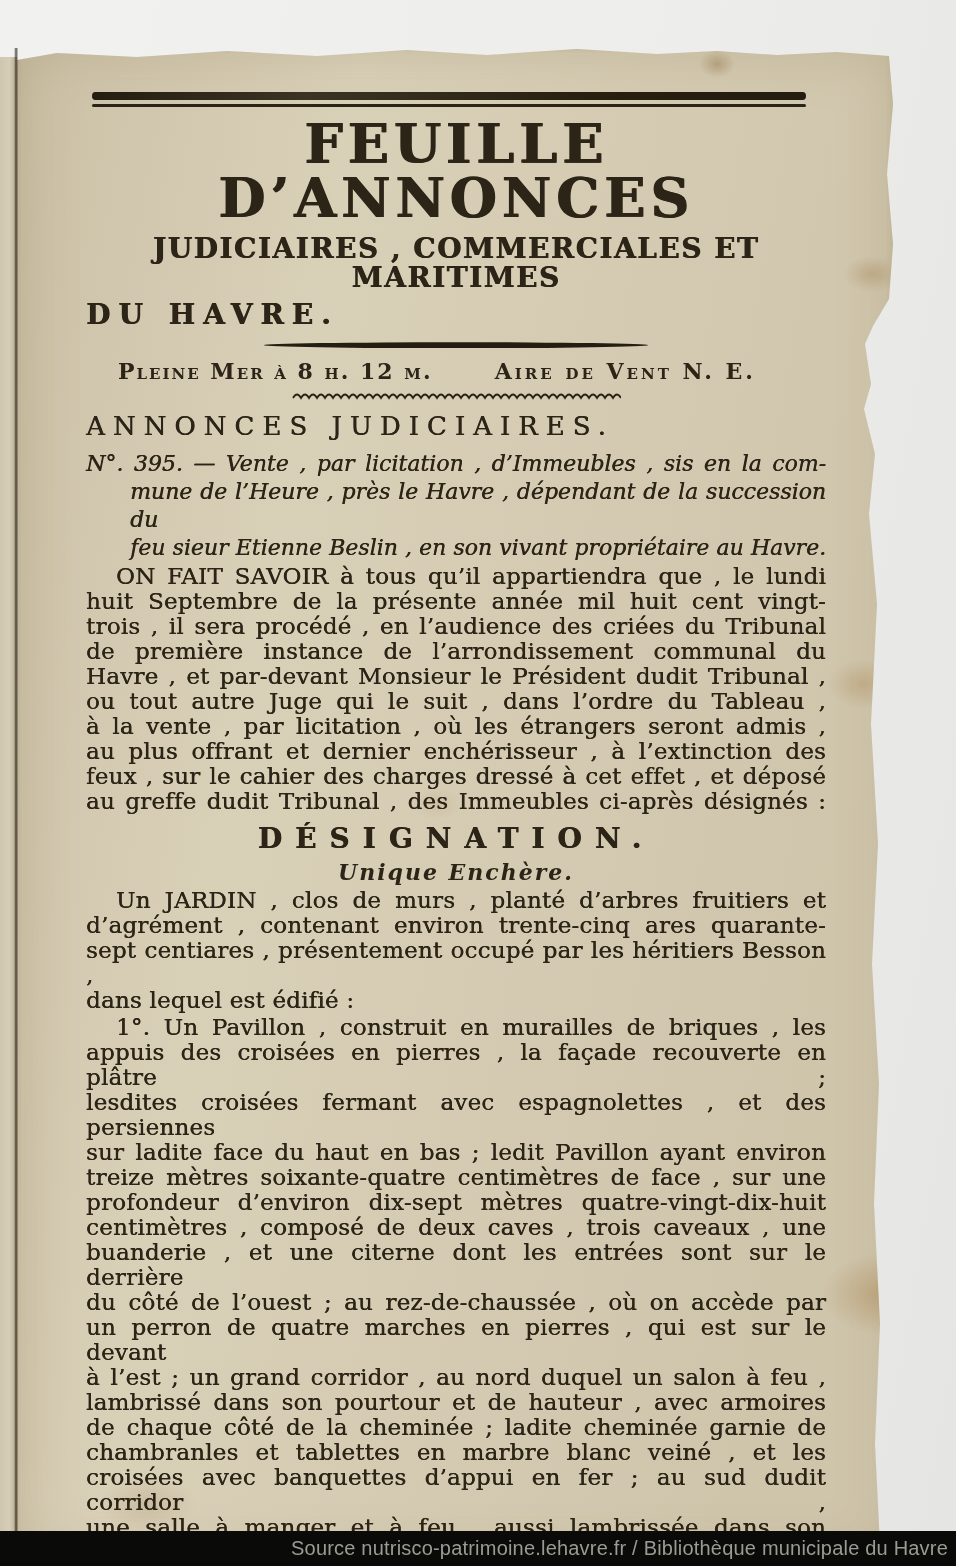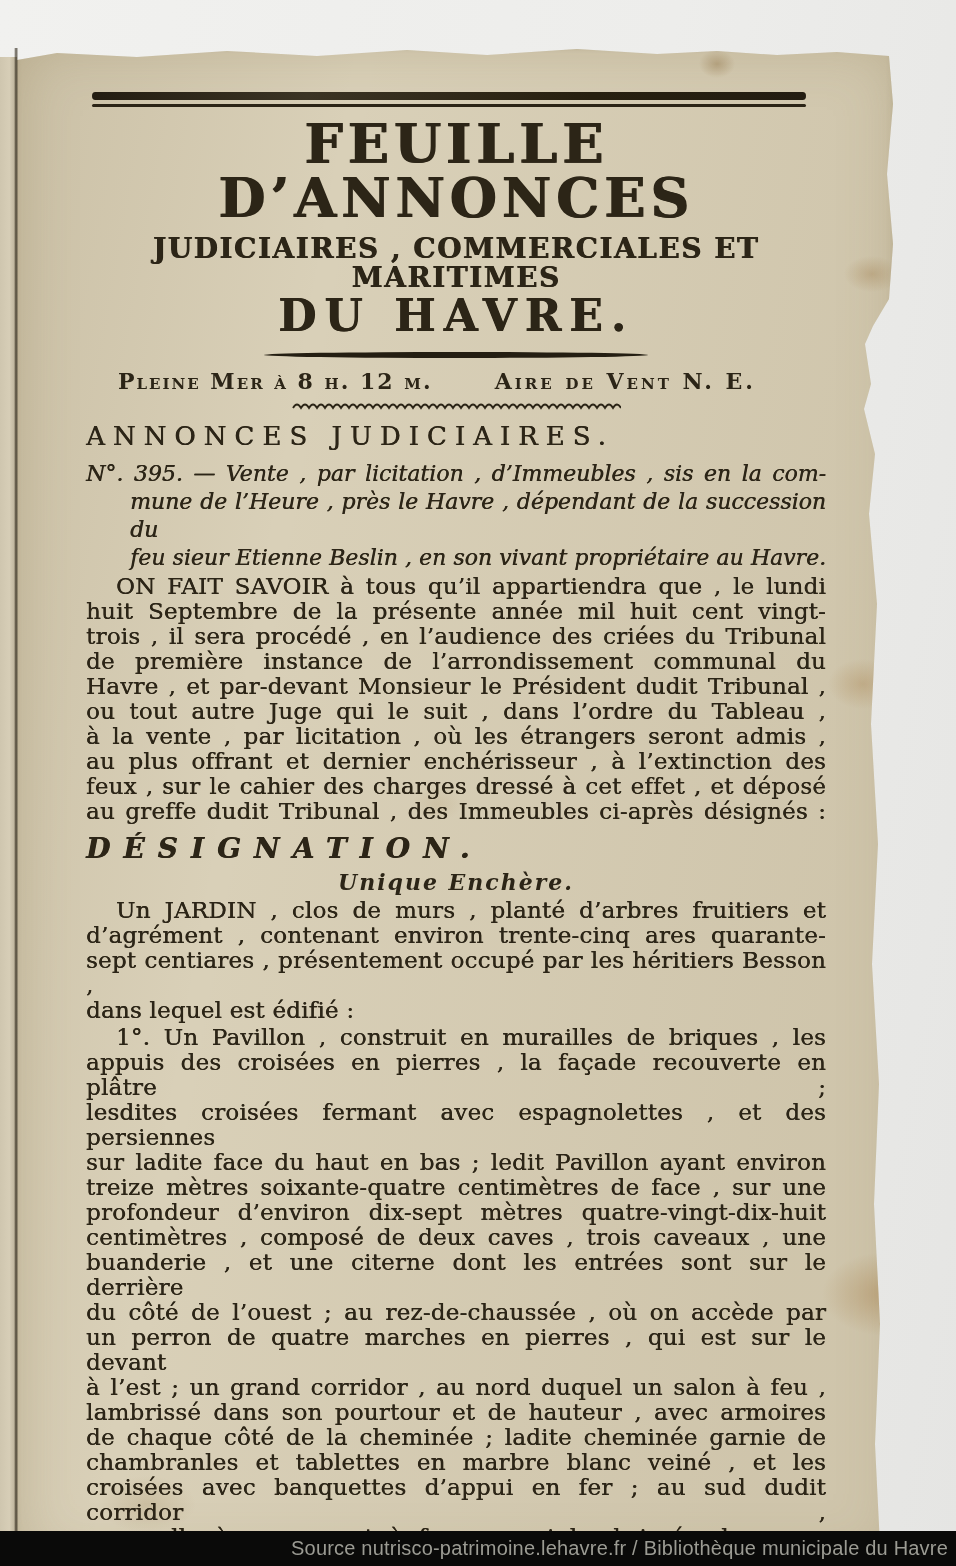--- a/index.html
+++ b/index.html
@@ -43,42 +43,42 @@
   .issue-number{font-size:33px;font-weight:bold;letter-spacing:2px;text-shadow:.6px 0 0 currentColor;}
   .issue-date{font-size:26px;font-weight:bold;margin-left:auto;margin-right:62px;letter-spacing:1px;text-shadow:.4px 0 0 currentColor;}
 
   .double-rule{margin:10px 0 0 6px;width:714px;}
   .double-rule .bar1{height:8px;border-radius:4px/60%;
     background:linear-gradient(90deg,#231d12,#3b3424 30%,#27200f 70%,#231d12);}
   .double-rule .bar2{height:3px;margin-top:4px;background:#2b2416;border-radius:2px;}
 
   .title1{text-align:center;font-size:54px;font-weight:bold;letter-spacing:5px;margin-top:10px;line-height:1;text-shadow:1.2px 0 0 currentColor;}
   .title2{text-align:center;font-size:28px;font-weight:bold;letter-spacing:1.5px;margin-top:9px;line-height:1.05;text-shadow:.6px 0 0 currentColor;}
-  .title3{text-align:center;font-size:44px;font-weight:bold;letter-spacing:8px;line-height:1.05;text-shadow:.6px 0 0 currentColor;}
+  .title3{font-size:28px;font-weight:bold;letter-spacing:8px;margin-top:7px;line-height:1.05;text-shadow:.6px 0 0 currentColor;}
 
   .taper-rule{width:392px;height:6px;margin:13px auto 0;background:#241e12;clip-path:ellipse(49% 50% at 50% 50%);}
 
   .tide-row{display:flex;margin-top:10px;font-weight:bold;font-variant:small-caps;font-size:22px;}
   .tide{margin-left:32px;letter-spacing:2px;}
   .wind{margin-left:auto;margin-right:70px;letter-spacing:3px;}
 
   .wavy{display:block;margin:7px auto 0;}
 
   .section-heading{font-size:26px;letter-spacing:8px;margin-top:8px;text-shadow:.5px 0 0 currentColor;}
 
   .intro{margin-top:9px;font-style:italic;font-size:22px;line-height:28px;text-shadow:.4px 0 0 currentColor;}
   .intro .line{text-align:justify;text-align-last:justify;-moz-text-align-last:justify;}
   .intro .line:nth-child(n+2){padding-left:44px;}
 
   .para{font-size:23px;line-height:25px;margin-top:2px;text-shadow:.35px 0 0 currentColor;}
   .para .line{text-align:justify;text-align-last:justify;-moz-text-align-last:justify;letter-spacing:.2px;}
   .para .line:first-child{text-indent:30px;}
   .para.short-last .line.last{text-align-last:left;-moz-text-align-last:left;}
 
-  .designation{text-align:left;font-size:28px;font-weight:bold;letter-spacing:13px;margin-top:8px;text-shadow:.5px 0 0 currentColor;font-style:italic;}
+  .designation{text-align:center;font-size:28px;font-weight:bold;letter-spacing:13px;margin-top:8px;text-shadow:.5px 0 0 currentColor;}
   .unique{text-align:center;font-size:22px;font-style:italic;font-weight:bold;letter-spacing:2px;margin-top:4px;margin-bottom:3px;}
 
   .footer-bar{position:absolute;left:0;bottom:0;width:956px;height:35px;background:var(--footerbg);z-index:9;
     display:flex;align-items:center;justify-content:flex-end;}
   .footer-text{color:var(--footertx);font-family:"Liberation Sans",sans-serif;font-size:20px;padding-right:8px;letter-spacing:.2px;}
 </style>
 </head>
 <body>
 
 <div class="sliver"></div>

